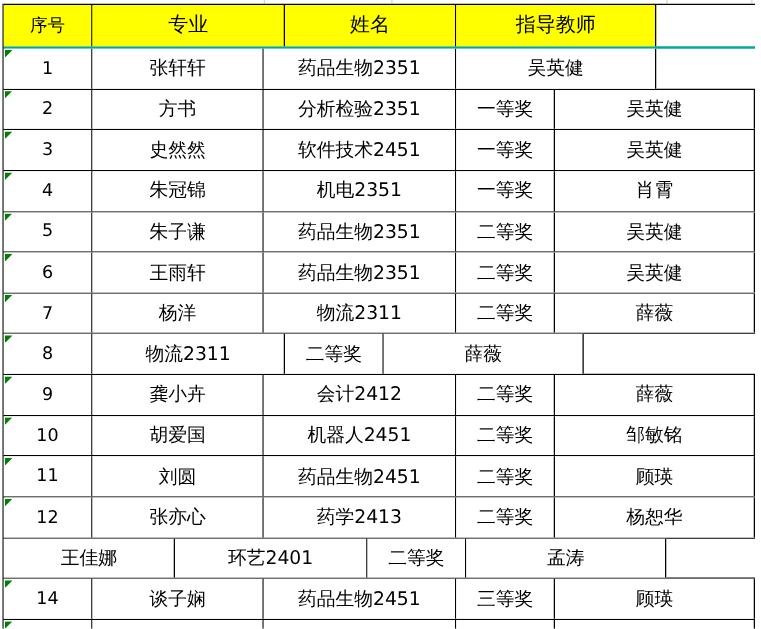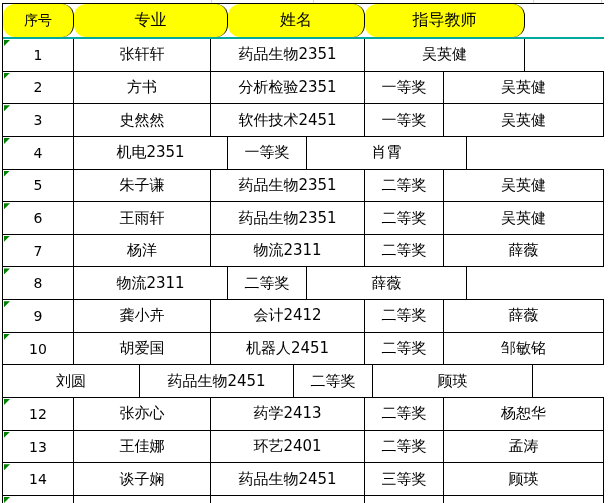--- a/index.html
+++ b/index.html
@@ -20,21 +20,20 @@
     border-left:1px solid var(--cell-border,#000);
     box-sizing:border-box;
   }
   .hrow{display:flex;height:33px;border-top:1px solid var(--cell-border,#000);}
   .hcell{
     background:var(--header-bg,#ffff00);
     border-right:1px solid var(--cell-border,#000);
     box-sizing:border-box;
     display:flex;align-items:center;justify-content:center;
     font-size:16px;
-    border-radius:12px;
   }
   .freeze-line{height:2px;background:var(--freeze-line,#00a99b);}
   .rows{display:flex;flex-direction:column;height:457px;}
   .row{display:flex;flex:1 1 0;border-bottom:1px solid var(--cell-border,#000);box-sizing:border-box;}
   .cell{
     border-right:1px solid var(--cell-border,#000);
     box-sizing:border-box;
     display:flex;align-items:center;justify-content:center;
     font-size:15px;
     position:relative;
@@ -127,20 +126,23 @@
           </div>
           <div class="cell c4">
             <span>吴英健</span>
           </div>
         </div>
         <div class="row">
           <div class="cell c0">
             <span class="tri"></span>
             <span>4</span>
           </div>
+          <div class="cell c1">
+            <span>朱冠锦</span>
+          </div>
           <div class="cell c2">
             <span>机电2351</span>
           </div>
           <div class="cell c3">
             <span>一等奖</span>
           </div>
           <div class="cell c4">
             <span>肖霄</span>
           </div>
         </div>
@@ -243,20 +245,24 @@
             <span>机器人2451</span>
           </div>
           <div class="cell c3">
             <span>二等奖</span>
           </div>
           <div class="cell c4">
             <span>邹敏铭</span>
           </div>
         </div>
         <div class="row">
+          <div class="cell c0">
+            <span class="tri"></span>
+            <span>11</span>
+          </div>
           <div class="cell c1">
             <span>刘圆</span>
           </div>
           <div class="cell c2">
             <span>药品生物2451</span>
           </div>
           <div class="cell c3">
             <span>二等奖</span>
           </div>
           <div class="cell c4">
@@ -275,24 +281,20 @@
             <span>药学2413</span>
           </div>
           <div class="cell c3">
             <span>二等奖</span>
           </div>
           <div class="cell c4">
             <span>杨恕华</span>
           </div>
         </div>
         <div class="row">
-          <div class="cell c0">
-            <span class="tri"></span>
-            <span>13</span>
-          </div>
           <div class="cell c1">
             <span>王佳娜</span>
           </div>
           <div class="cell c2">
             <span>环艺2401</span>
           </div>
           <div class="cell c3">
             <span>二等奖</span>
           </div>
           <div class="cell c4">

